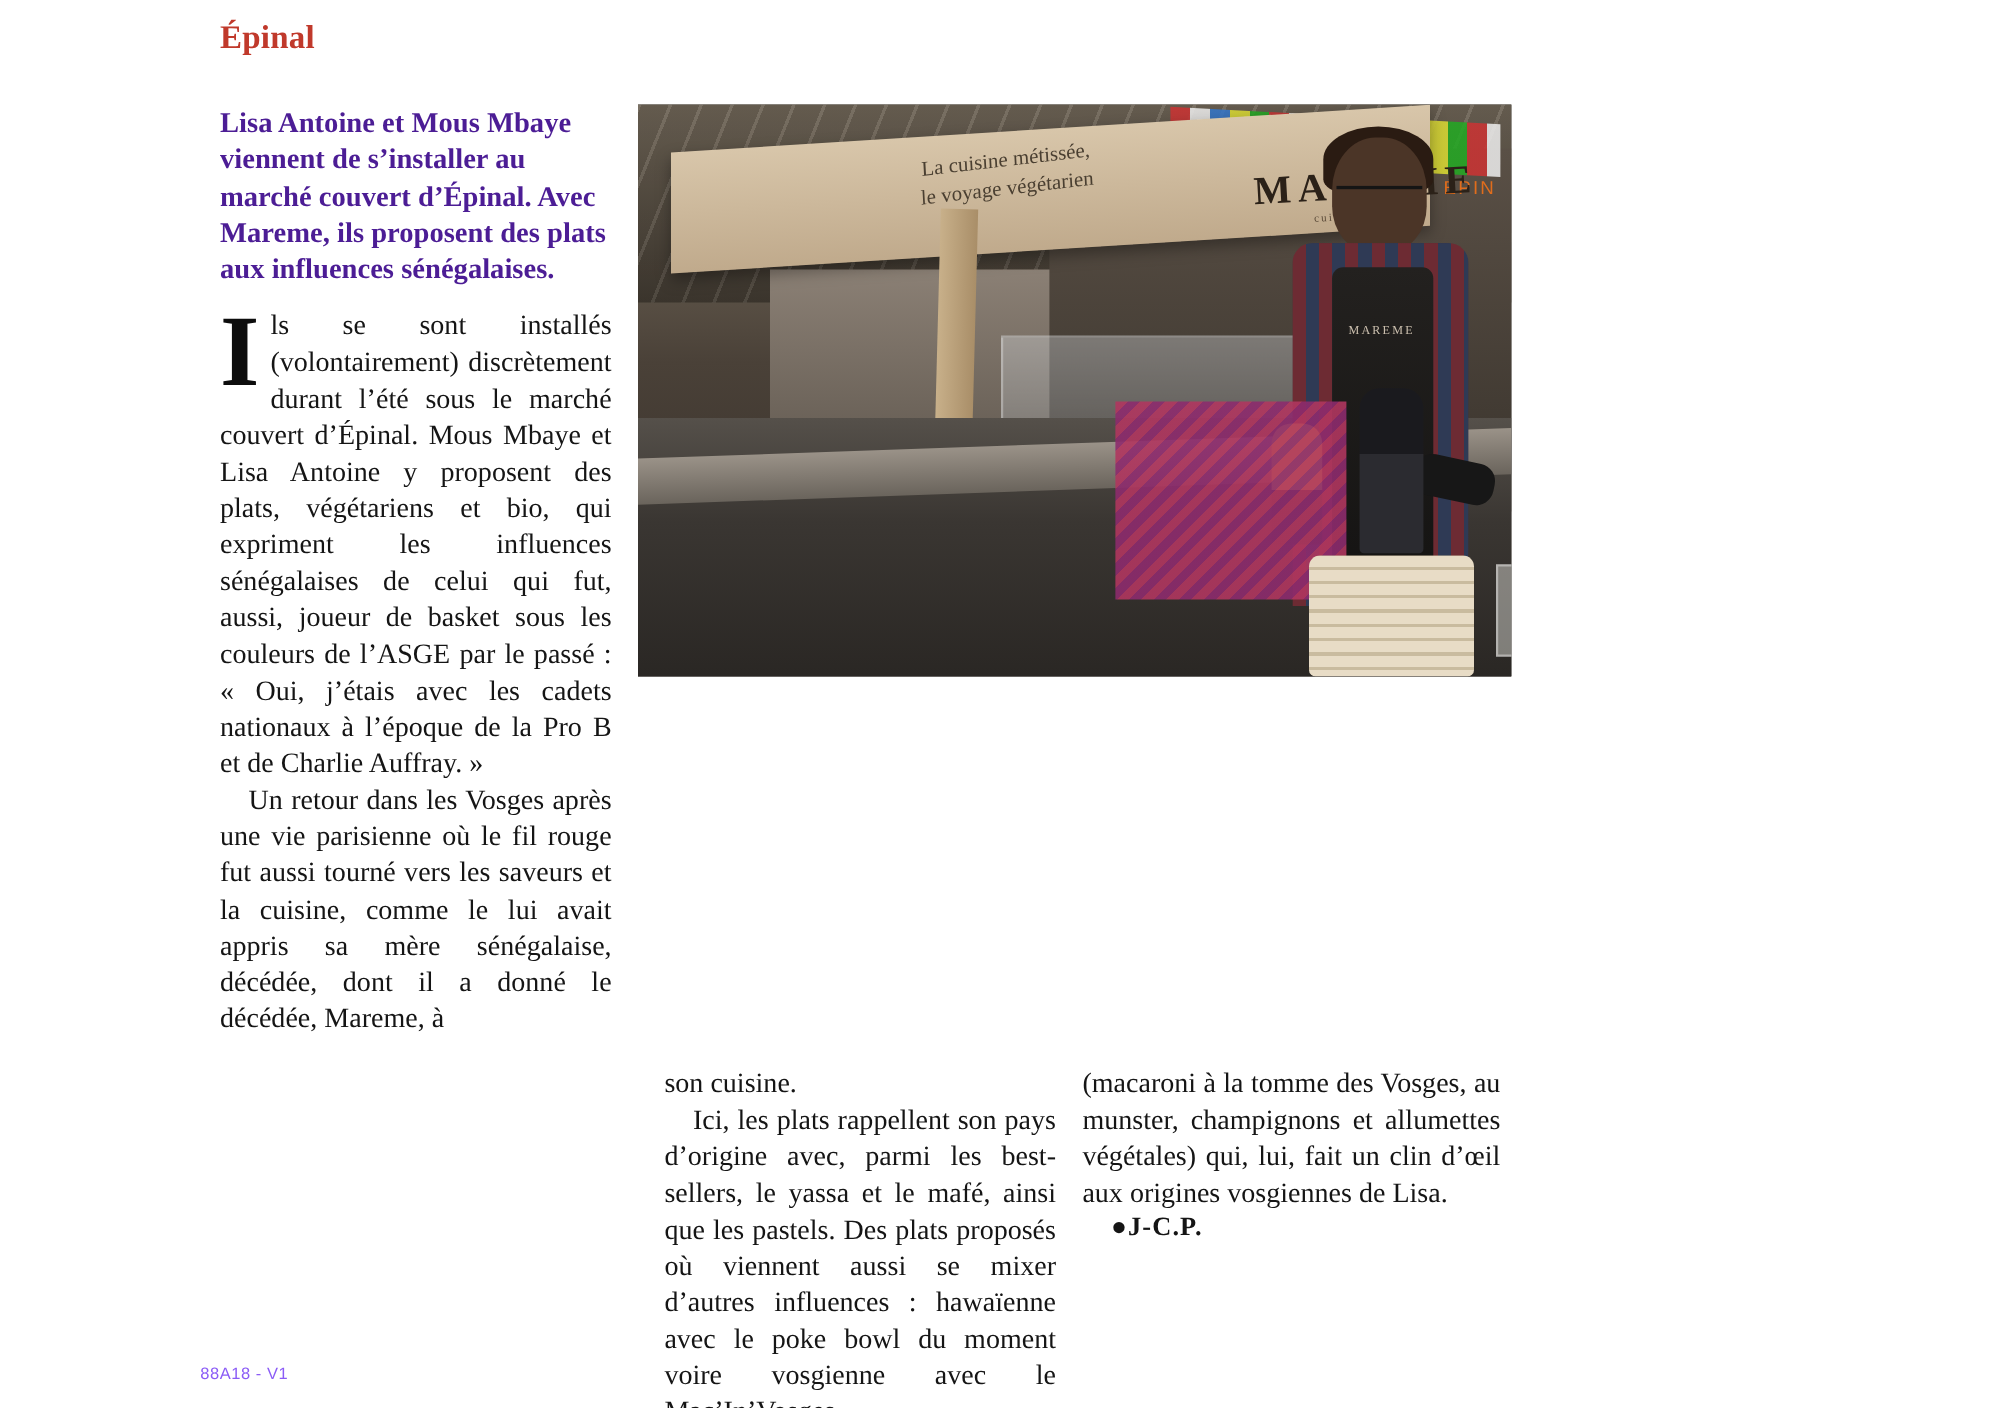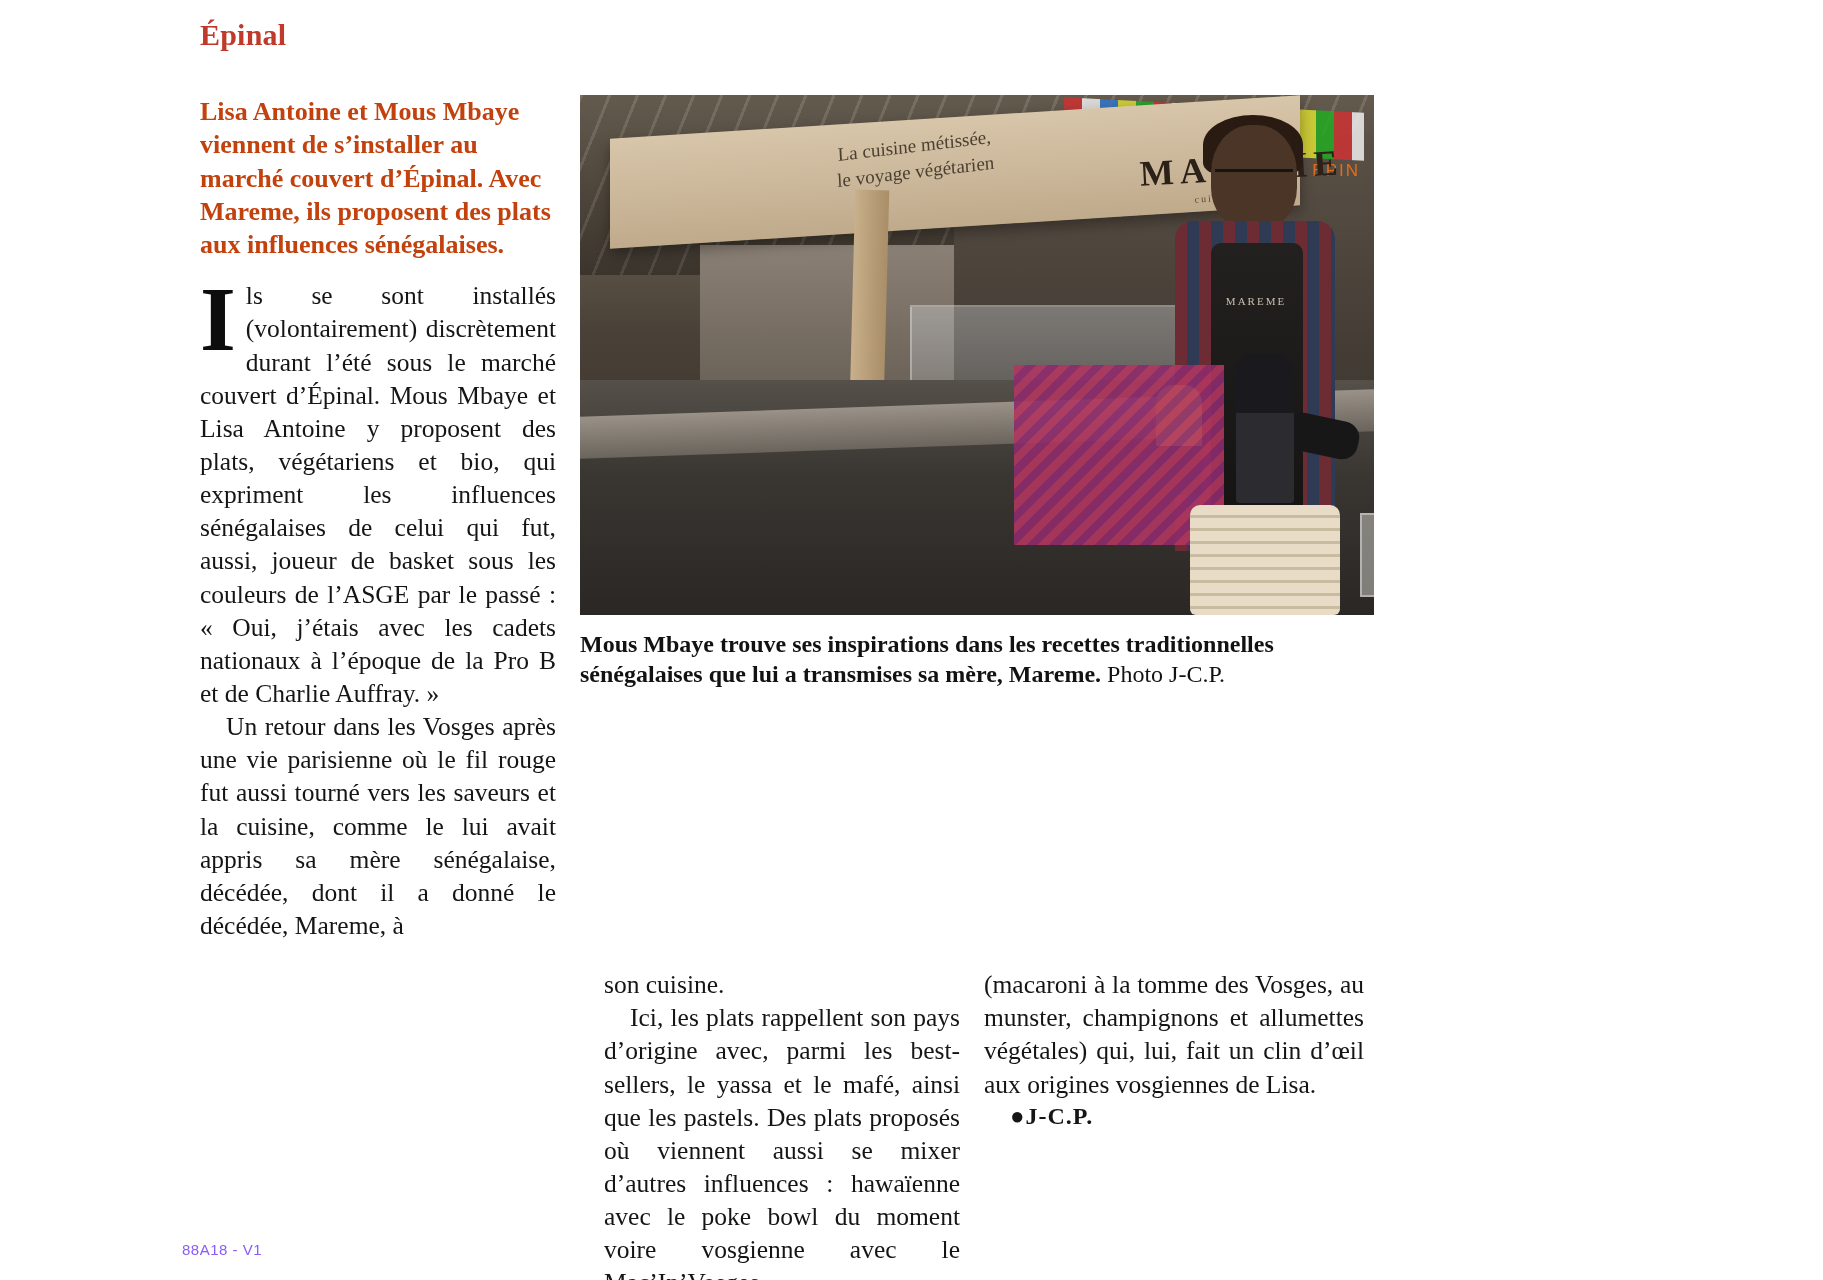--- a/index.html
+++ b/index.html
@@ -63,21 +63,21 @@
     width: 1215px;
   }
 
   
   .standfirst {
     font-family: "Liberation Serif", serif;
     font-weight: bold;
     font-size: 26px;
     line-height: 1.28;
     margin: 0 0 18px 0;
-    color: #c2410c;
+    color: #4c1d95;
   }
 
   
   .col-text {
     font-family: "Liberation Serif", serif;
     font-size: 25.5px;
     line-height: 1.3;
     text-align: justify;
     text-justify: inter-word;
     color: #151515;
@@ -374,23 +374,20 @@
             <div class="glove"></div>
           </div>
           <div class="shopper yellow"></div>
           <div class="shopper"></div>
           <div class="fabric"></div>
           <div class="bowls"></div>
           <div class="tray"></div>
           <div class="tray tray2"></div>
         </div>
 
-        <div class="caption">
-          <b>Mous Mbaye trouve ses inspirations dans les recettes traditionnelles sénégalaises que lui a transmises sa mère, Mareme.</b><span class="credit"> Photo J-C.P.</span>
-        </div>
       </div>
     </div>
 
     <div class="bottom-row">
       <div class="bcol">
         <div class="col-text">
           <p class="first">son cuisine.</p>
         </div>
         <div class="col-text">
           <p>Ici, les plats rappellent son pays d’origine avec, parmi les best-sellers, le yassa et le mafé, ainsi que les pastels. Des plats proposés où viennent aussi se mixer d’autres influences : hawaïenne avec le poke bowl du moment voire vosgienne avec le Mac’In’Vosges</p>

